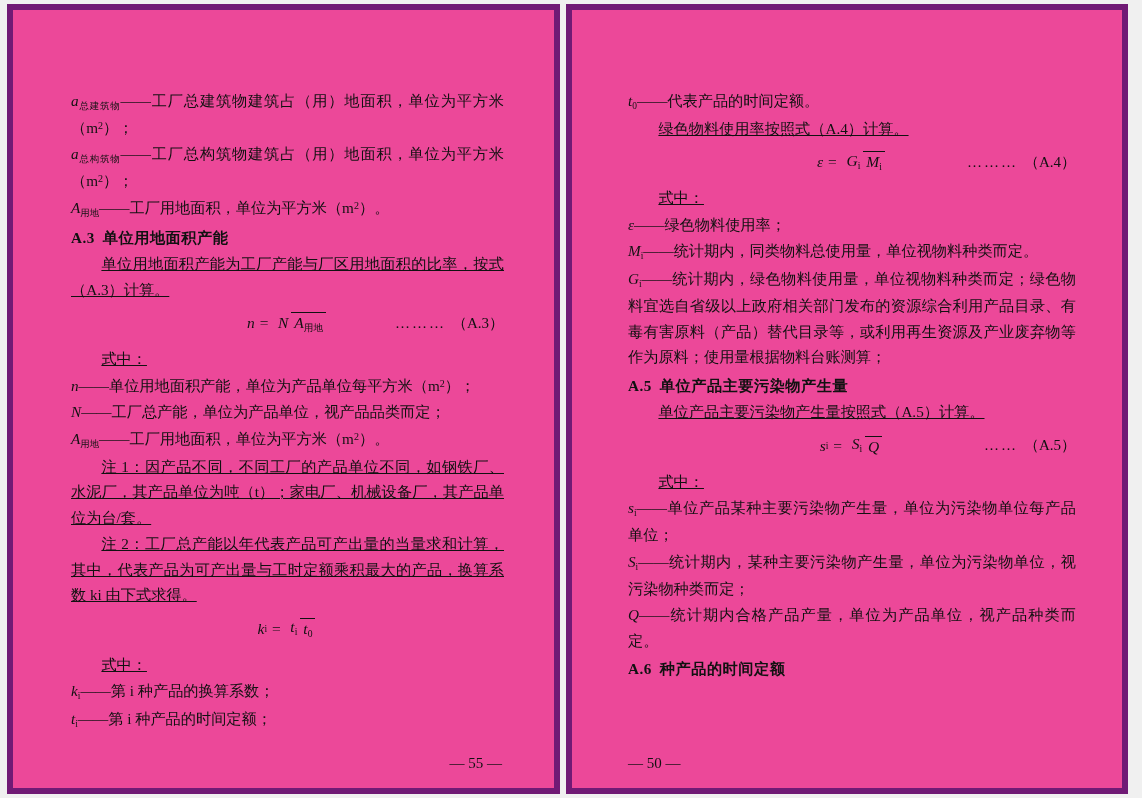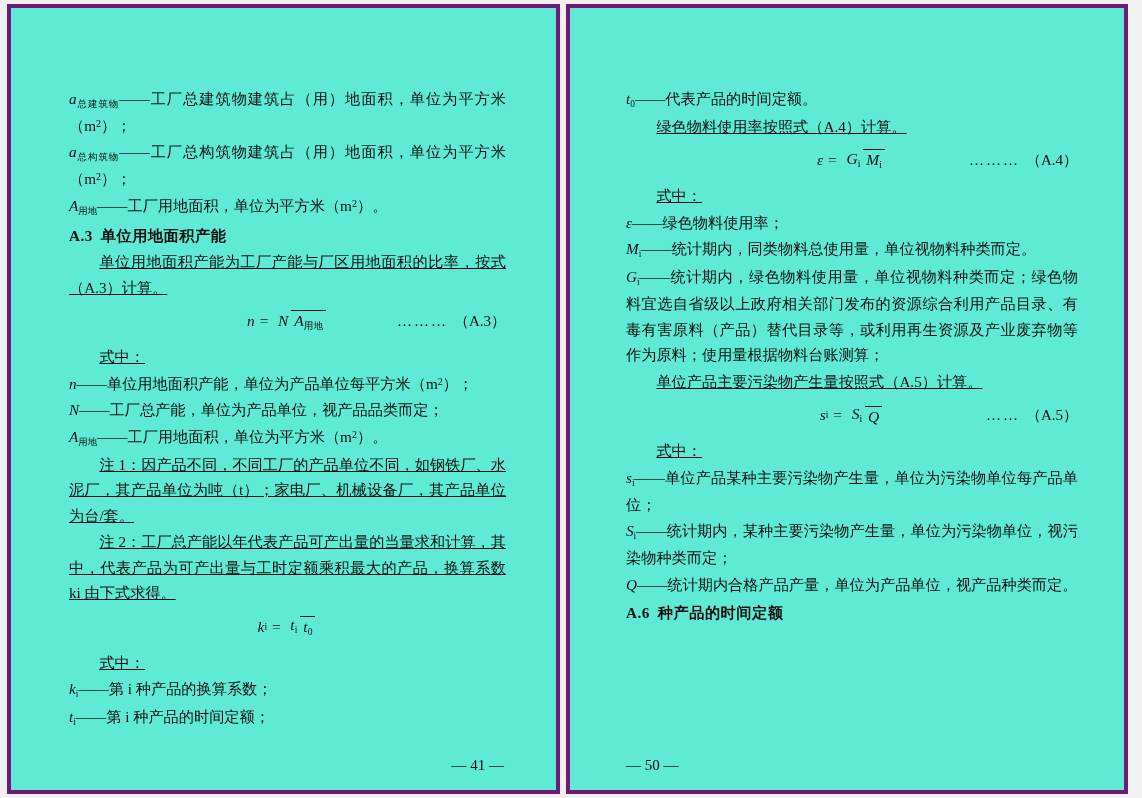--- a/index.html
+++ b/index.html
@@ -11,22 +11,22 @@
     overflow: hidden;
     font-family: "Liberation Serif", serif;
   }
   .spread {
     display: flex;
     width: 1142px;
     height: 798px;
     box-sizing: border-box;
   }
   .page {
-    background: #5eead4;
-    border: 4px solid #701a75;
+    background: #ec4899;
+    border: 6px solid #701a75;
     box-sizing: border-box;
     position: relative;
     overflow: hidden;
   }
   .page-left {
     width: 553px;
     height: 790px;
     margin: 4px 3px 4px 7px;
   }
   .page-right {
@@ -199,21 +199,21 @@
       <p class="ind">式中：</p>
 
       <p>
         <span class="it">k<span class="sub">i</span></span><span>——第 i 种产品的换算系数；</span>
       </p>
       <p>
         <span class="it">t<span class="sub">i</span></span><span>——第 i 种产品的时间定额；</span>
       </p>
 
     </div>
-    <div class="pagenum pagenum-right">— 41 —</div>
+    <div class="pagenum pagenum-right">— 55 —</div>
   </div>
 
   <div class="page page-right">
     <div class="content content-right">
 
       <p>
         <span class="it">t<span class="sub">0</span></span><span>——代表产品的时间定额。</span>
       </p>
 
 
@@ -236,20 +236,23 @@
       <p>
         <span class="it">ε</span><span>——绿色物料使用率；</span>
       </p>
       <p>
         <span class="it">M<span class="sub">i</span></span><span>——统计期内，同类物料总使用量，单位视物料种类而定。</span>
       </p>
       <p>
         <span class="it">G<span class="sub">i</span></span><span>——统计期内，绿色物料使用量，单位视物料种类而定；绿色物料宜选自省级以上政府相关部门发布的资源综合利用产品目录、有毒有害原料（产品）替代目录等，或利用再生资源及产业废弃物等作为原料；使用量根据物料台账测算；</span>
       </p>
 
+      <p class="heading">
+        <span class="num">A.5</span><span>单位产品主要污染物产生量</span>
+      </p>
 
       <p class="ind">单位产品主要污染物产生量按照式（A.5）计算。</p>
 
       <div class="formula-row">
         <span class="formula">
           s<span class="sub">i</span>&nbsp;=&nbsp;<span class="frac">
               <span class="top">S<span class="sub">i</span></span>
               <span class="bot">Q</span>
             </span>
         </span>

